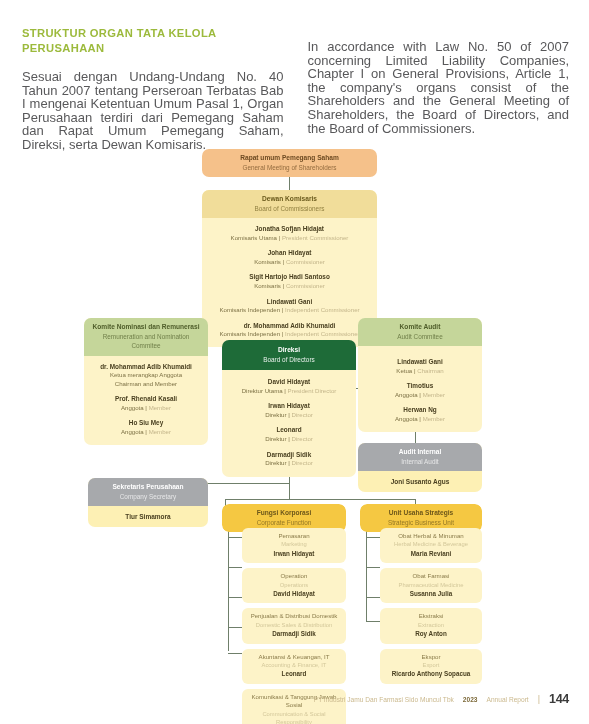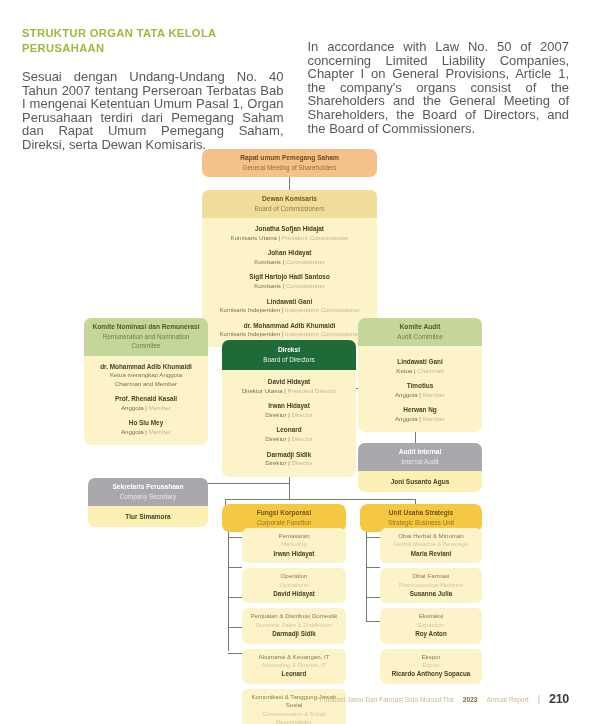--- a/index.html
+++ b/index.html
@@ -351,14 +351,14 @@
     </div>
   </div>
 
 </div>
 
 <div class="footer">
   <span>PT Industri Jamu Dan Farmasi Sido Muncul Tbk</span>
   <span class="yr">2023</span>
   <span>Annual Report</span>
   <span class="sep">|</span>
-  <span class="pg">210</span>
+  <span class="pg">144</span>
 </div>
 
 </body></html>

